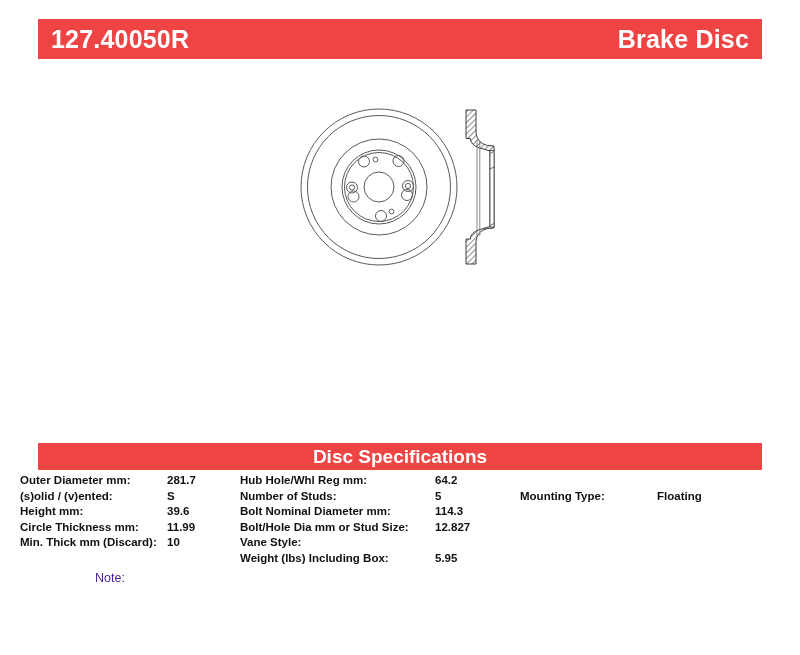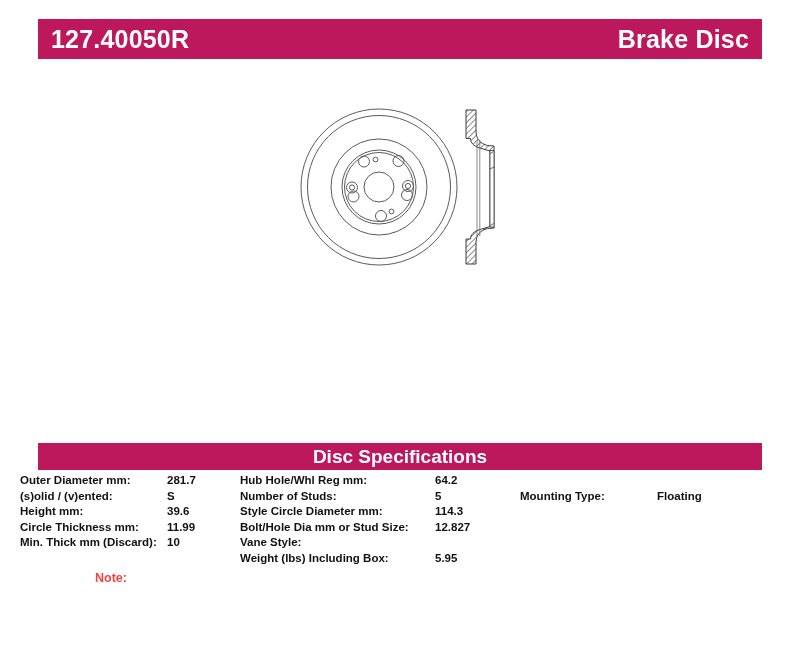--- a/index.html
+++ b/index.html
@@ -1,40 +1,40 @@
 <!DOCTYPE html>
 <html><head>
 <meta charset="utf-8">
 <style>
   html,body{margin:0;padding:0;}
   body{
     width:800px;height:655px;position:relative;background:#ffffff;
     font-family:"Liberation Sans","DejaVu Sans",sans-serif;overflow:hidden;
   }
   .bar{
-    position:absolute;left:38px;width:724px;background:#be185d;color:#fff;
+    position:absolute;left:38px;width:724px;background:#ef4444;color:#fff;
     display:flex;align-items:center;box-sizing:border-box;
   }
   .bar-top{top:19px;height:40px;justify-content:space-between;padding:0 13px;}
   .bar-top span{font-size:25px;font-weight:bold;letter-spacing:0.2px;}
   .bar-specs{top:443px;height:27px;justify-content:center;}
   .bar-specs span{font-size:19px;font-weight:bold;}
   #drawing{position:absolute;left:0;top:0;}
   .spec-col{position:absolute;color:#111;}
   .spec-row{display:flex;height:15.5px;line-height:15.5px;font-size:11.5px;font-weight:bold;}
   .spec-label{text-align:left;white-space:nowrap;}
   .spec-value{padding-left:4px;text-align:left;white-space:nowrap;}
   #col-left{left:20px;top:473px;}
   #col-left .spec-label{width:143px;}
   #col-mid{left:240px;top:473px;}
   #col-mid .spec-label{width:191px;}
   #col-right{left:520px;top:473px;margin-top:16px;}
   #col-right .spec-label{width:133px;}
   .note{
-    position:absolute;left:95px;top:571px;font-size:12.5px;font-weight:bold;color:#ef4444;
+    position:absolute;left:95px;top:571px;font-size:12.5px;font-weight:normal;color:#4c1d95;
   }
 </style>
 </head>
 <body>
 
 <div class="bar bar-top">
   <span>127.40050R</span>
   <span>Brake Disc</span>
 </div>
 
@@ -118,21 +118,21 @@
 <div class="spec-col" id="col-mid">
   <div class="spec-row">
     <span class="spec-label">Hub Hole/Whl Reg mm:</span>
     <span class="spec-value">64.2</span>
   </div>
   <div class="spec-row">
     <span class="spec-label">Number of Studs:</span>
     <span class="spec-value">5</span>
   </div>
   <div class="spec-row">
-    <span class="spec-label">Style Circle Diameter mm:</span>
+    <span class="spec-label">Bolt Nominal Diameter mm:</span>
     <span class="spec-value">114.3</span>
   </div>
   <div class="spec-row">
     <span class="spec-label">Bolt/Hole Dia mm or Stud Size:</span>
     <span class="spec-value">12.827</span>
   </div>
   <div class="spec-row">
     <span class="spec-label">Vane Style:</span>
     <span class="spec-value"></span>
   </div>

